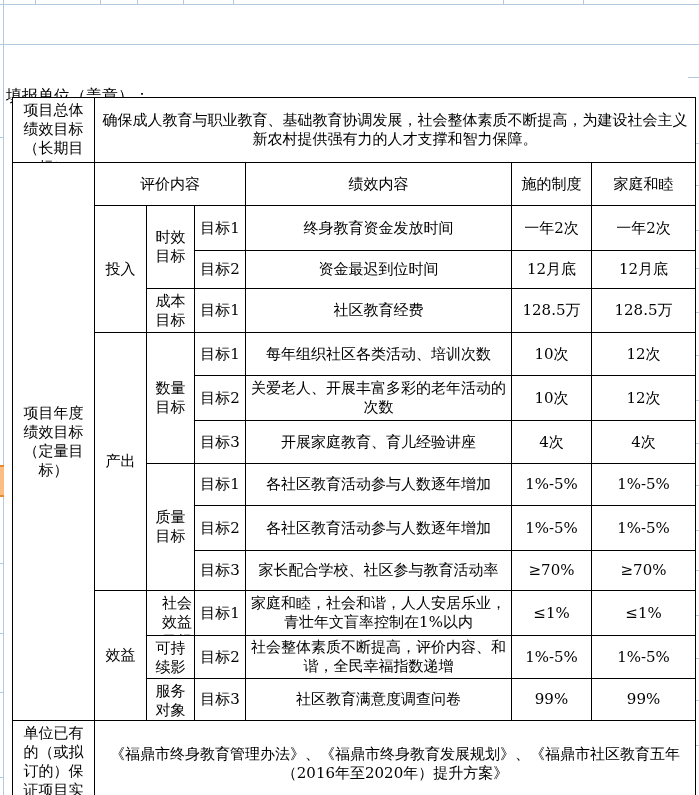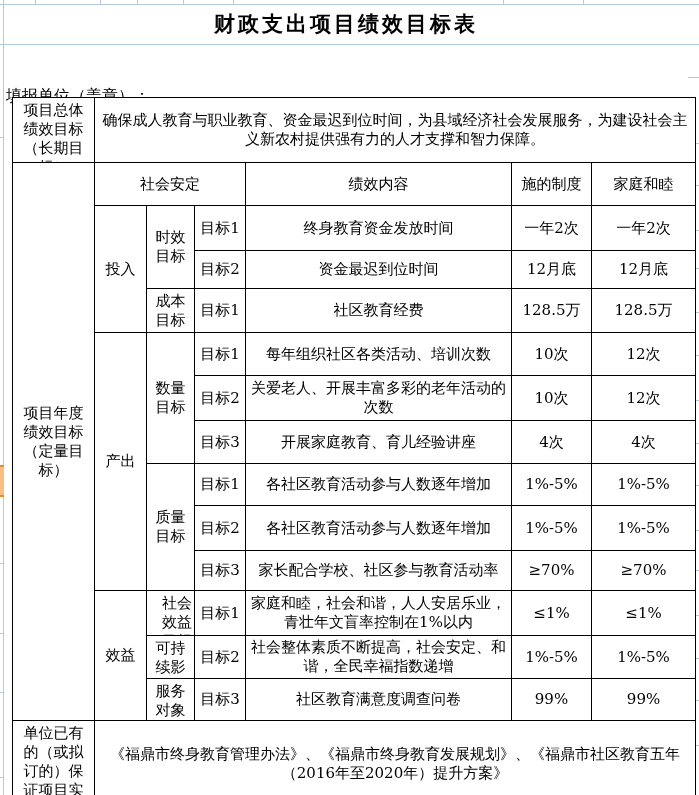--- a/index.html
+++ b/index.html
@@ -74,21 +74,20 @@
   <div class="gl h" style="left:688px;top:745px;width:11px;"></div>
 
   <div class="gl h" style="left:0;top:137px;width:4px;"></div>
   <div class="gl h" style="left:0;top:563px;width:4px;"></div>
   <div class="gl h" style="left:0;top:633px;width:4px;"></div>
   <div class="gl h" style="left:0;top:692px;width:4px;"></div>
   <div class="gl h" style="left:0;top:777px;width:4px;"></div>
 
   <div id="orange-cell"></div>
 
-  <div id="title">财政支出项目绩效目标表</div>
 
   <div id="unit-line">填报单位（盖章）：</div>
 
   <table id="main-table">
     <colgroup>
       <col style="width:82px">
         <col style="width:52px">
         <col style="width:48px">
       <col style="width:51px">
         <col style="width:266px">
@@ -97,29 +96,29 @@
     </colgroup>
     <tbody>
 
       <tr style="height:65px">
         <td>
           <span class="clipbox clip-overall prelines">项目总体
 绩效目标
 （长期目
 标）</span>
         </td>
-        <td colspan="6">确保成人教育与职业教育、资金最迟到位时间，为县域经济社会发展服务，为建设社会主义新农村提供强有力的人才支撑和智力保障。</td>
+        <td colspan="6">确保成人教育与职业教育、基础教育协调发展，社会整体素质不断提高，为建设社会主义新农村提供强有力的人才支撑和智力保障。</td>
       </tr>
 
       <tr style="height:43px">
         <td rowspan="13" class="prelines">项目年度
 绩效目标
 （定量目
 标）</td>
-        <td colspan="3">社会安定</td>
+        <td colspan="3">评价内容</td>
         <td>绩效内容</td>
         <td>施的制度</td>
         <td>家庭和睦</td>
       </tr>
 
       <tr style="height:45px">
         <td rowspan="3">投入</td>
         <td rowspan="2" class="prelines">时效
 目标</td>
         <td>目标1</td>
@@ -197,21 +196,21 @@
         <td>≤1%</td>
         <td>≤1%</td>
       </tr>
       <tr style="height:43px">
         <td>
           <span class="clipbox clip-sub2 prelines">可持
 续影
 响目标</span>
         </td>
         <td>目标2</td>
-        <td>社会整体素质不断提高，社会安定、和谐，全民幸福指数递增</td>
+        <td>社会整体素质不断提高，评价内容、和谐，全民幸福指数递增</td>
         <td>1%-5%</td>
         <td>1%-5%</td>
       </tr>
       <tr style="height:42px">
         <td>
           <span class="clipbox clip-sub3 prelines">服务
 对象
 满意度</span>
         </td>
         <td>目标3</td>

